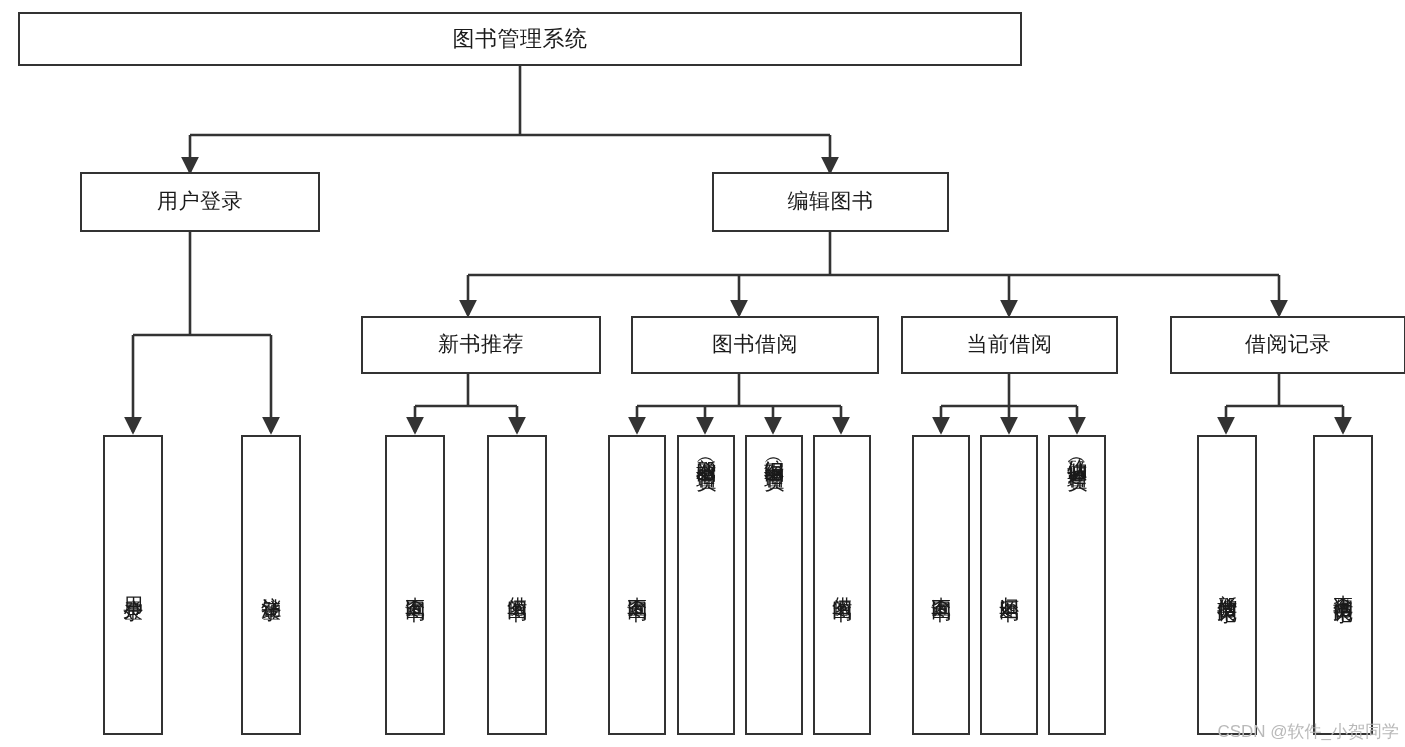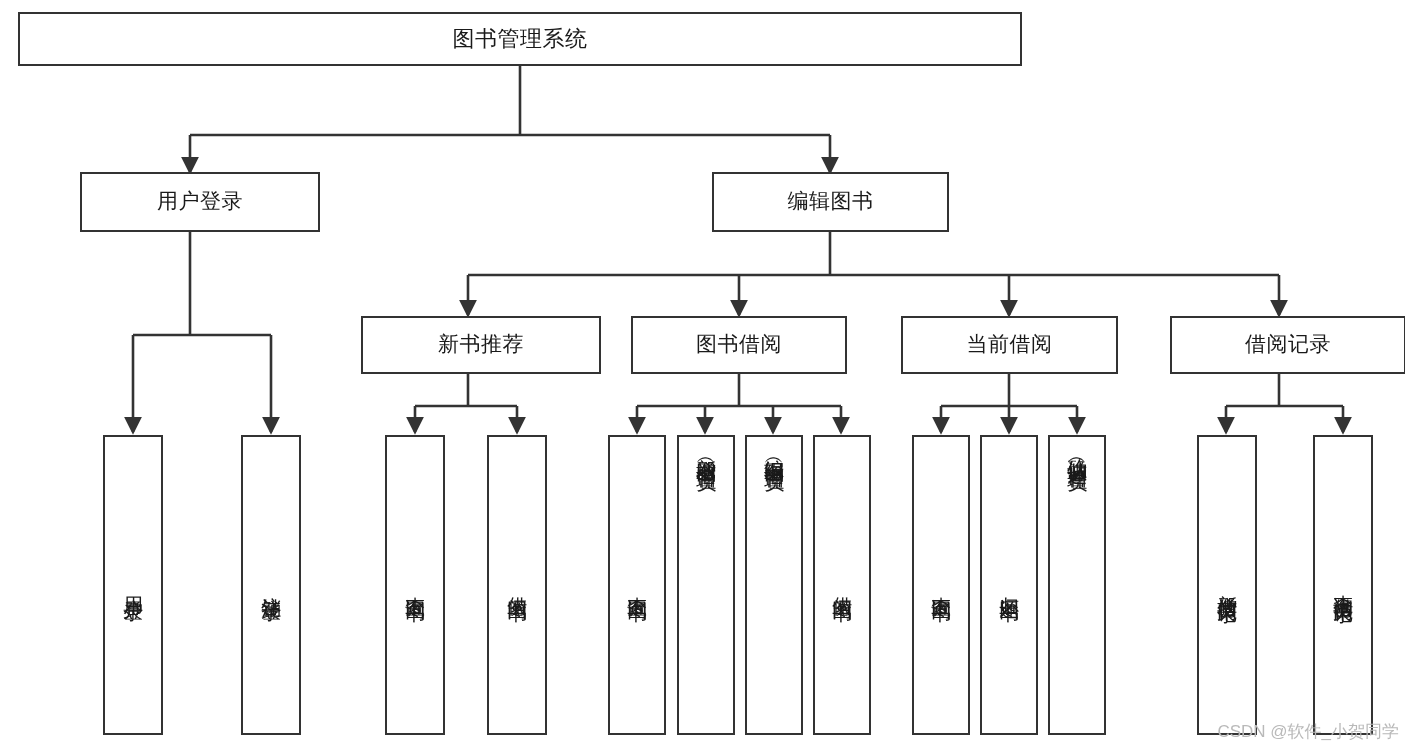--- a/index.html
+++ b/index.html
@@ -138,21 +138,21 @@
   <div class="node horizontal" style="left:80px; top:172px; width:240px; height:60px;">
     <span class="node-label">用户登录</span>
   </div>
   <div class="node horizontal" style="left:712px; top:172px; width:237px; height:60px;">
     <span class="node-label">编辑图书</span>
   </div>
 
   <div class="node horizontal" style="left:361px; top:316px; width:240px; height:58px;">
     <span class="node-label">新书推荐</span>
   </div>
-  <div class="node horizontal" style="left:631px; top:316px; width:216px; height:58px;">
+  <div class="node horizontal" style="left:631px; top:316px; width:248px; height:58px;">
     <span class="node-label">图书借阅</span>
   </div>
   <div class="node horizontal" style="left:901px; top:316px; width:217px; height:58px;">
     <span class="node-label">当前借阅</span>
   </div>
   <div class="node horizontal" style="left:1170px; top:316px; width:236px; height:58px;">
     <span class="node-label">借阅记录</span>
   </div>
 
   <div class="node vertical centered" style="left:103px; top:435px; width:60px; height:300px;">

